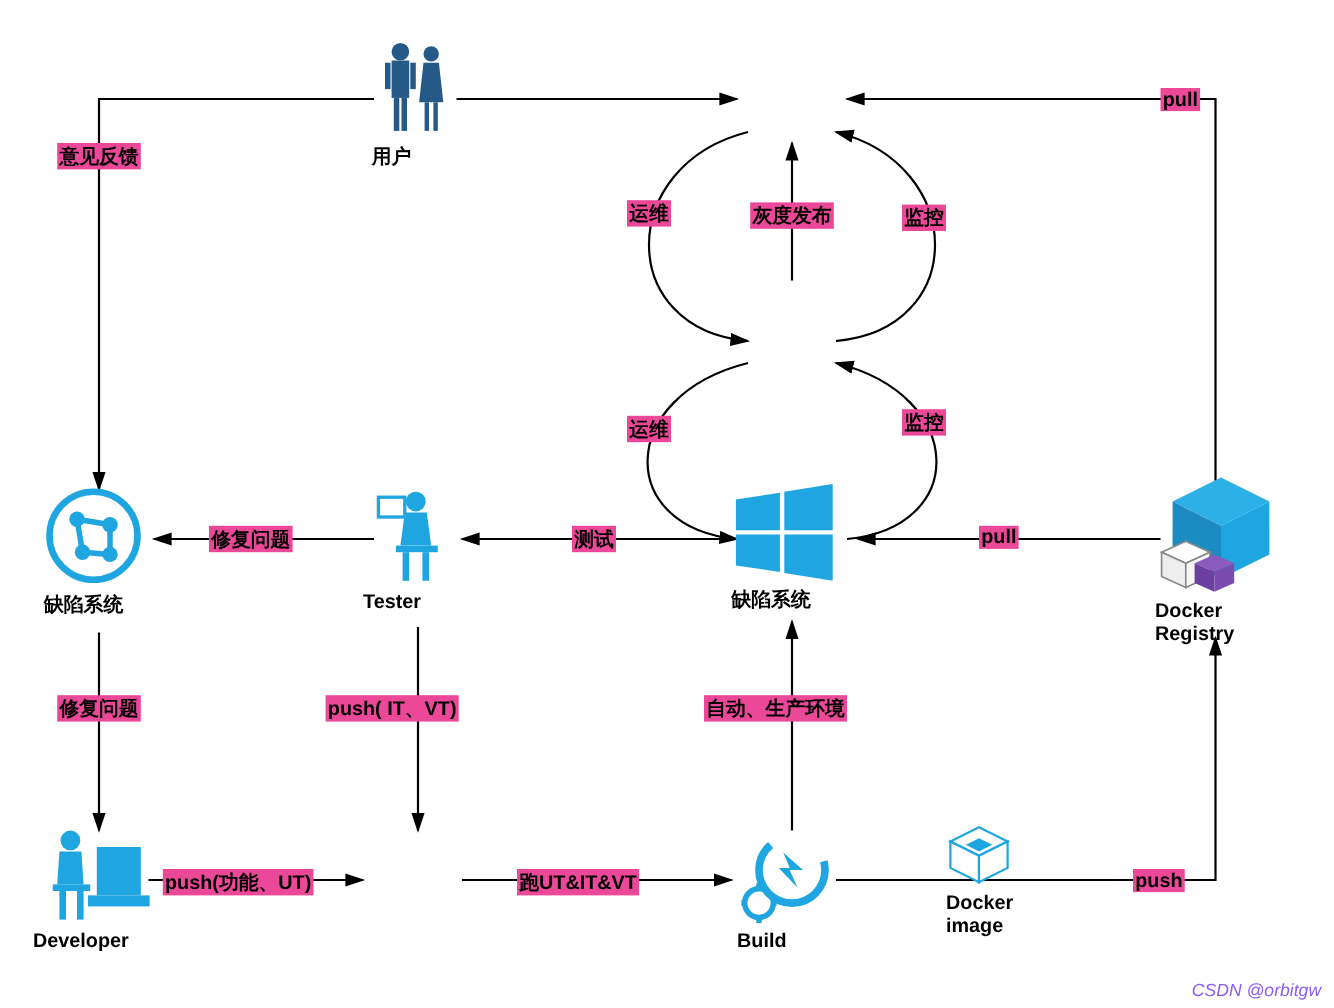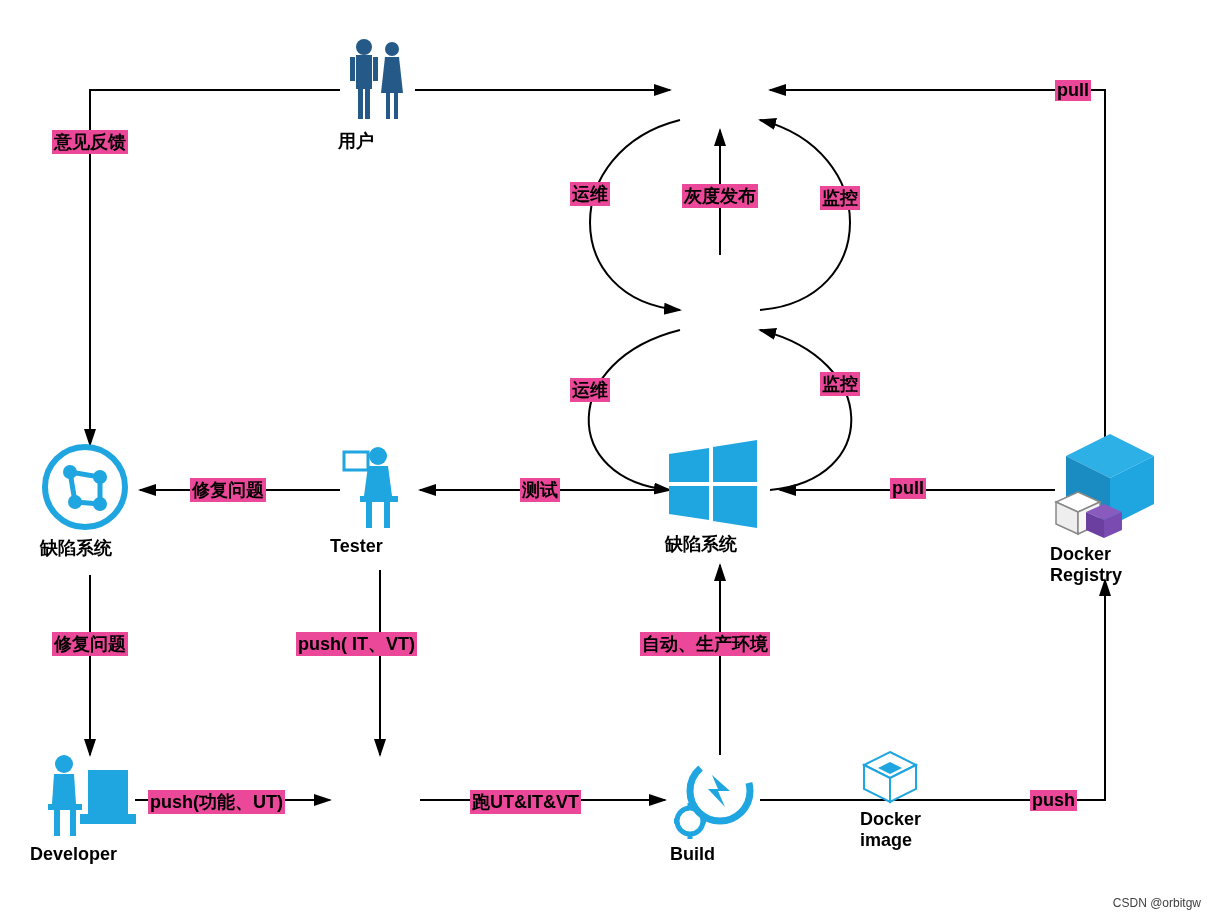--- a/index.html
+++ b/index.html
@@ -1,20 +1,20 @@
 <!DOCTYPE html>
 <html><head>
 <meta charset="utf-8">
 <style>
   html,body{margin:0;padding:0;width:1213px;height:916px;background:#fff;font-family:"Microsoft YaHei",Arial,sans-serif;color:#000;}
   .stage{position:relative;width:1213px;height:916px;}
   .node{position:absolute;text-align:left;}
   .label{font-size:18px;font-weight:bold;white-space:pre;}
   .edge-label{position:absolute;font-size:18px;font-weight:bold;white-space:nowrap;background:#ec4899;padding:0 2px;}
-  .watermark{position:absolute;right:12px;bottom:6px;font-size:12px;color:#404040;font-weight:normal;}
+  .watermark{position:absolute;right:12px;bottom:6px;font-size:16px;color:#8b5cf6;font-weight:normal;font-style:italic;}
   svg.conn{position:absolute;left:0;top:0;width:1213px;height:916px;pointer-events:none;}
   .ic{fill:#1fa5e0;}
 </style>
 </head>
 <body>
 
 <div class="stage">
 
 <svg class="conn">
   <defs>

